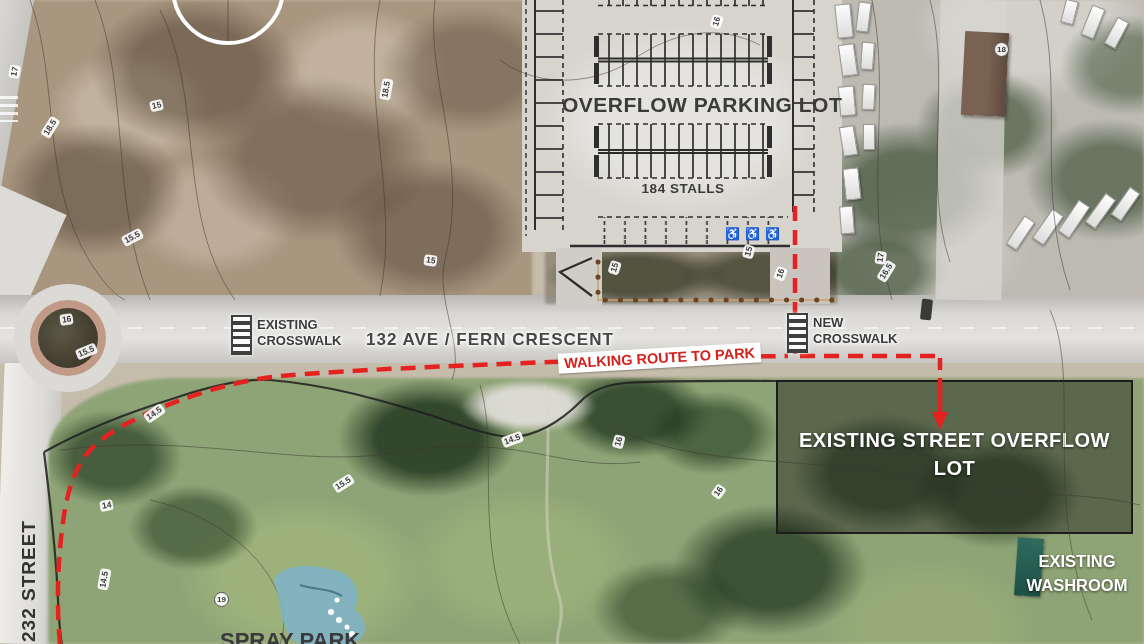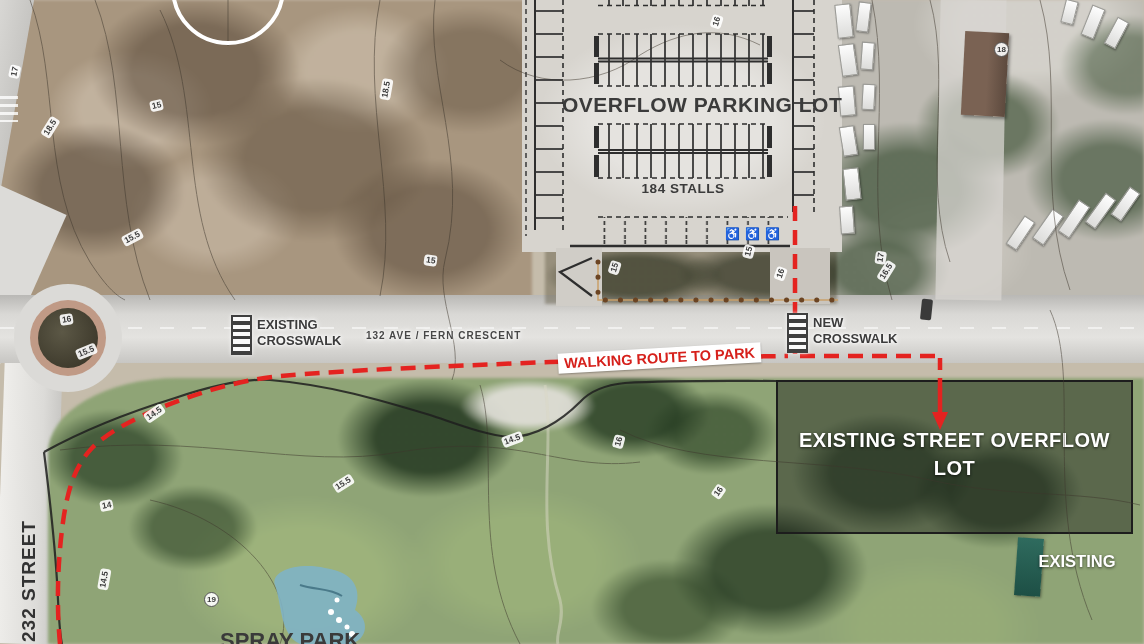--- a/index.html
+++ b/index.html
@@ -83,21 +83,21 @@
   
   svg.overlay{position:absolute;left:0;top:0;pointer-events:none;}
   
   .xwalk{position:absolute;width:21px;height:40px;border:2px solid #3f3f3f;background:
     repeating-linear-gradient(180deg,#fafafa 0 4px,#3f3f3f 4px 7.5px);box-shadow:0 0 4px rgba(255,255,255,.8);}
   
   .lbl{position:absolute;font-weight:bold;color:#3b3b3b;white-space:nowrap;}
   .lbl-overflow{left:562px;top:93px;font-size:21px;letter-spacing:.5px;}
   .lbl-stalls{left:600px;top:181px;width:166px;text-align:center;font-size:13.5px;letter-spacing:.5px;}
   .xw-lbl{font-size:13px;line-height:16px;text-shadow:0 0 4px #fff,0 0 6px #fff,0 0 2px #fff;}
-  .lbl-street-main{left:366px;top:330px;font-size:10px;letter-spacing:1px;color:#474747;
+  .lbl-street-main{left:366px;top:330px;font-size:17px;letter-spacing:1px;color:#474747;
     text-shadow:0 0 5px #fff,0 0 8px #fff,0 0 3px #fff;}
   .lbl-route{left:558px;top:348px;transform:rotate(-3.2deg);background:#fff;color:#d6201b;
     font-size:14.5px;padding:2px 6px;box-shadow:0 1px 2px rgba(0,0,0,.3);}
   .lbl-washroom{left:1012px;top:549px;width:130px;text-align:center;color:#fff;font-size:16.5px;
     line-height:24px;text-shadow:0 1px 3px rgba(0,0,0,.65);}
   .lbl-park{left:400px;top:580px;font-size:35px;letter-spacing:1px;color:#3a3a3a;}
   .lbl-spray{left:220px;top:628px;font-size:22px;color:#3a3a3a;}
   .lbl-232{left:18px;top:642px;transform:rotate(-90deg);transform-origin:0 0;font-size:19px;
     letter-spacing:1px;color:#333;}
   .lbl .ln{display:block;}
@@ -274,20 +274,21 @@
     <span class="ln">CROSSWALK</span>
   </div>
   <div class="lbl lbl-street-main">132 AVE / FERN CRESCENT</div>
   <div class="lbl xw-lbl" style="left:813px;top:315px">
     <span class="ln">NEW</span>
     <span class="ln">CROSSWALK</span>
   </div>
   <div class="lbl lbl-route">WALKING ROUTE TO PARK</div>
   <div class="lbl lbl-washroom">
     <span class="ln">EXISTING</span>
+    <span class="ln">WASHROOM</span>
   </div>
   <div class="lbl lbl-spray">SPRAY PARK</div>
   <div class="lbl lbl-232">232 STREET</div>
 
   <div class="cl" style="left:8px;top:66px;transform:rotate(-78deg)">17</div>
   <div class="cl" style="left:40px;top:122px;transform:rotate(-58deg)">18.5</div>
   <div class="cl" style="left:150px;top:100px;transform:rotate(-12deg)">15</div>
   <div class="cl" style="left:122px;top:232px;transform:rotate(-28deg)">15.5</div>
   <div class="cl" style="left:60px;top:314px;transform:rotate(-8deg)">16</div>
   <div class="cl" style="left:76px;top:346px;transform:rotate(-22deg)">15.5</div>
@@ -296,19 +297,19 @@
   <div class="cl" style="left:424px;top:255px;transform:rotate(8deg)">15</div>
   <div class="cl" style="left:710px;top:16px;transform:rotate(-72deg)">16</div>
   <div class="cl" style="left:742px;top:246px;transform:rotate(-76deg)">15</div>
   <div class="cl" style="left:774px;top:268px;transform:rotate(-70deg)">16</div>
   <div class="cl" style="left:608px;top:262px;transform:rotate(-72deg)">15</div>
   <div class="cl" style="left:874px;top:252px;transform:rotate(-82deg)">17</div>
   <div class="cl" style="left:876px;top:266px;transform:rotate(-58deg)">16.5</div>
   <div class="cl circ" style="left:994px;top:42px">18</div>
   <div class="cl" style="left:100px;top:500px;transform:rotate(-10deg)">14</div>
   <div class="cl" style="left:94px;top:574px;transform:rotate(-80deg)">14.5</div>
-  <div class="cl circ" style="left:204px;top:592px">19</div>
+  <div class="cl circ" style="left:214px;top:592px">19</div>
   <div class="cl" style="left:502px;top:434px;transform:rotate(-20deg)">14.5</div>
   <div class="cl" style="left:333px;top:478px;transform:rotate(-32deg)">15.5</div>
   <div class="cl" style="left:612px;top:436px;transform:rotate(-75deg)">16</div>
   <div class="cl" style="left:712px;top:486px;transform:rotate(-55deg)">16</div>
 
 </div>
 
 </body></html>

